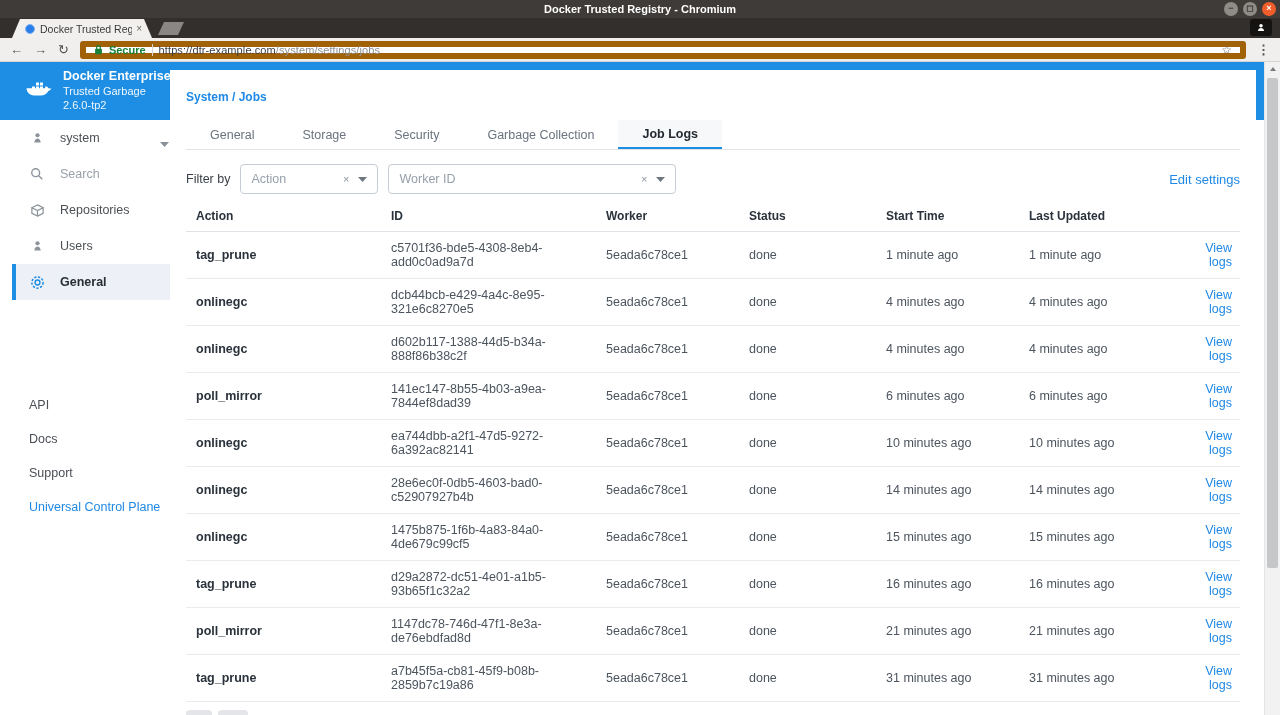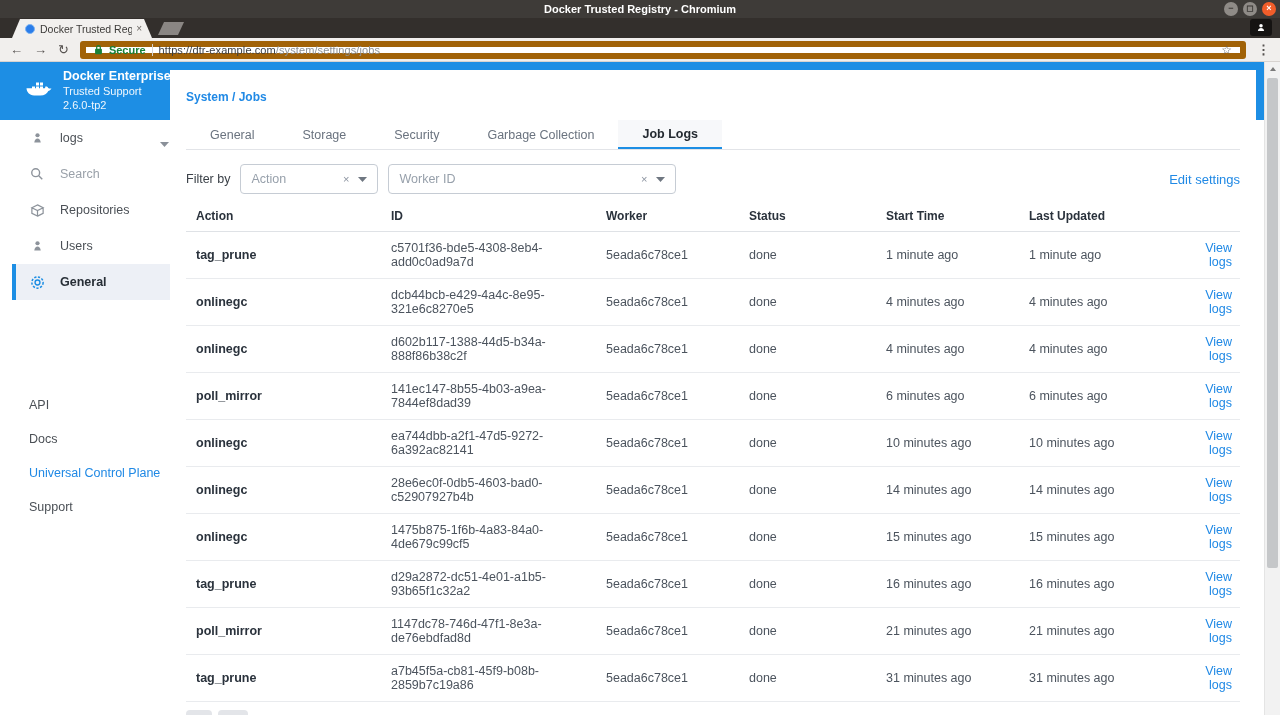--- a/index.html
+++ b/index.html
@@ -152,33 +152,33 @@
         <svg width="28" height="22" viewBox="0 0 28 22" fill="#fff">
           <rect x="7" y="6.5" width="3" height="3"></rect>
             <rect x="11" y="6.5" width="3" height="3"></rect>
             <rect x="15" y="6.5" width="3" height="3"></rect>
           <rect x="11" y="2.5" width="3" height="3"></rect>
             <rect x="15" y="2.5" width="3" height="3"></rect>
           <path d="M1.5 11h20.2c2.2 0 3.9-.9 4.8-2.6-1.2.3-2.5.2-3.3-.4-.4-1-1.3-1.7-2.5-1.8l-.9 2.1H1.5c.2 3.6 2.8 7.2 7.6 7.2h6.2c4.2 0 6.8-1.9 8-4.5"></path>
         </svg>
         <div>
           <div class="brand-name">Docker Enterprise</div>
-          <div class="brand-sub">Trusted Support</div>
+          <div class="brand-sub">Trusted Garbage</div>
           <div class="brand-ver">2.6.0-tp2</div>
         </div>
       </div>
 
       <div class="snav-item">
         <span class="ic">
           <svg width="13" height="14" viewBox="0 0 16 16" fill="currentColor">
               <circle cx="8" cy="4.6" r="2.6"></circle>
               <path d="M4 13.5c.5-3.4 2-4.8 4-4.8s3.5 1.4 4 4.8z"></path>
             </svg>
         </span>
-        <span>logs</span>
+        <span>system</span>
         <span class="admin-caret">
           <svg width="9" height="5" viewBox="0 0 9 5">
               <path d="M0 0h9L4.5 5z" fill="#8a9099"></path>
             </svg>
         </span>
       </div>
 
       <div class="snav-item muted">
         <span class="ic">
           <svg width="14" height="14" viewBox="0 0 16 16" fill="none" stroke="currentColor" stroke-width="1.6">
@@ -219,25 +219,25 @@
         <span>General</span>
       </div>
 
       <div class="side-footer">
         <div class="sfoot-item">
             <span>API</span>
           </div>
         <div class="sfoot-item">
             <span>Docs</span>
           </div>
+        <div class="sfoot-item">
+            <span>Support</span>
+          </div>
         <div class="sfoot-item link">
             <span>Universal Control Plane</span>
-          </div>
-        <div class="sfoot-item">
-            <span>Support</span>
           </div>
       </div>
     </div>
 
     <div class="card">
       <div class="breadcrumb">System / Jobs</div>
 
       <div class="tabs">
         <div class="tabitem">General</div>
         <div class="tabitem">Storage</div>

